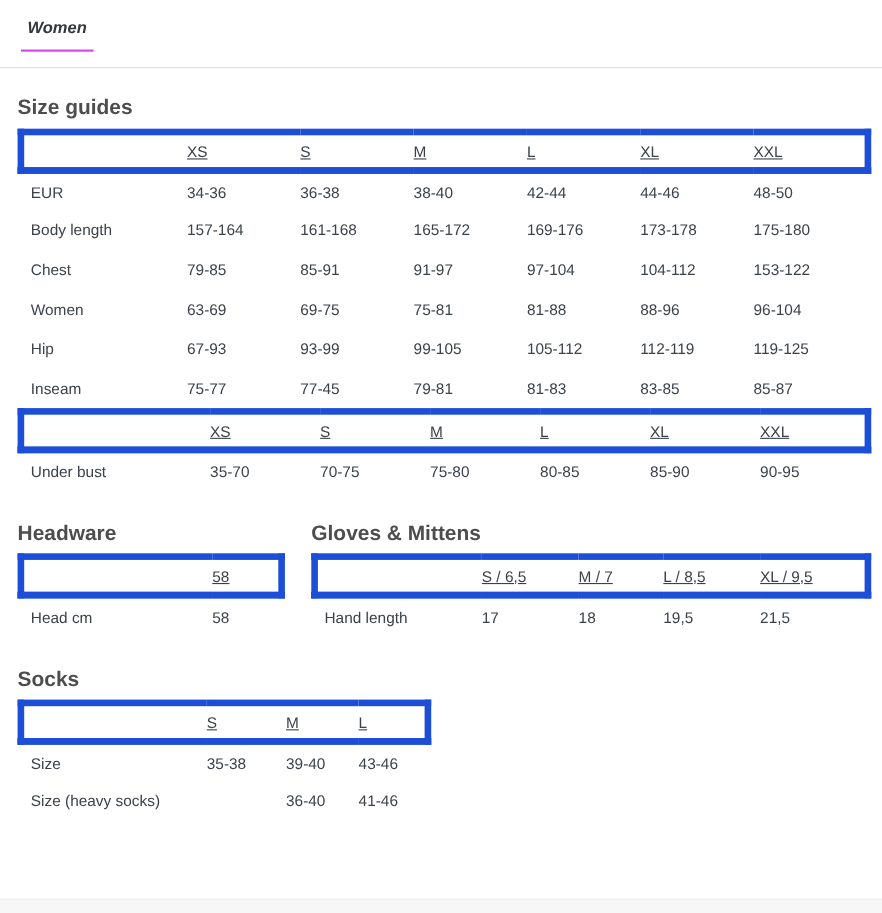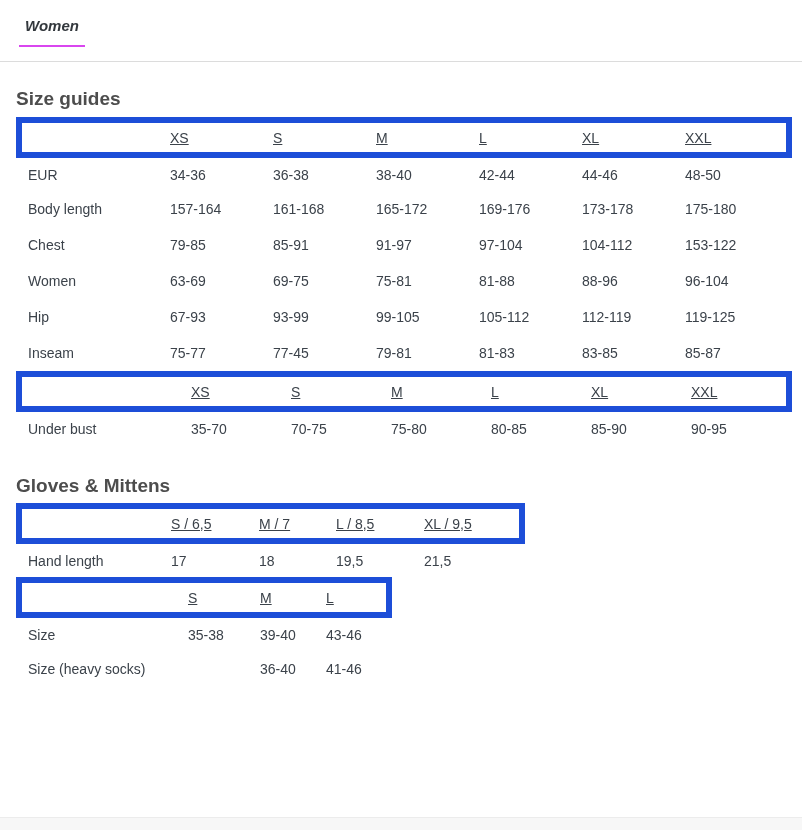--- a/index.html
+++ b/index.html
@@ -202,20 +202,41 @@
         <td>70-75</td>
         <td>75-80</td>
         <td>80-85</td>
         <td>85-90</td>
         <td>90-95</td>
       </tr>
     </tbody>
   </table>
 
   <div class="row2">
+    <div class="headware-block">
+      <h2 class="h-small">Headware</h2>
+      <table class="t-head">
+        <colgroup>
+            <col style="width:174px">
+            <col style="width:63px">
+          </colgroup>
+        <thead>
+          <tr>
+            <th class="label-cell"></th>
+            <th>58</th>
+          </tr>
+        </thead>
+        <tbody>
+          <tr>
+            <td class="label-cell">Head cm</td>
+            <td>58</td>
+          </tr>
+        </tbody>
+      </table>
+    </div>
 
     <div class="gloves-block">
       <h2 class="h-small">Gloves &amp; Mittens</h2>
       <table class="t-glov">
         <colgroup>
             <col style="width:152px">
             <col style="width:88px">
             <col style="width:77px">
             <col style="width:88px">
             <col style="width:98px">
@@ -235,20 +256,21 @@
             <td>17</td>
             <td>18</td>
             <td>19,5</td>
             <td>21,5</td>
           </tr>
         </tbody>
       </table>
     </div>
   </div>
 
+  <h2 class="h-socks">Socks</h2>
   <table class="t-sock">
     <colgroup>
         <col style="width:169px">
         <col style="width:72px">
         <col style="width:66px">
         <col style="width:63px">
       </colgroup>
     <thead>
       <tr>
         <th class="label-cell"></th>

